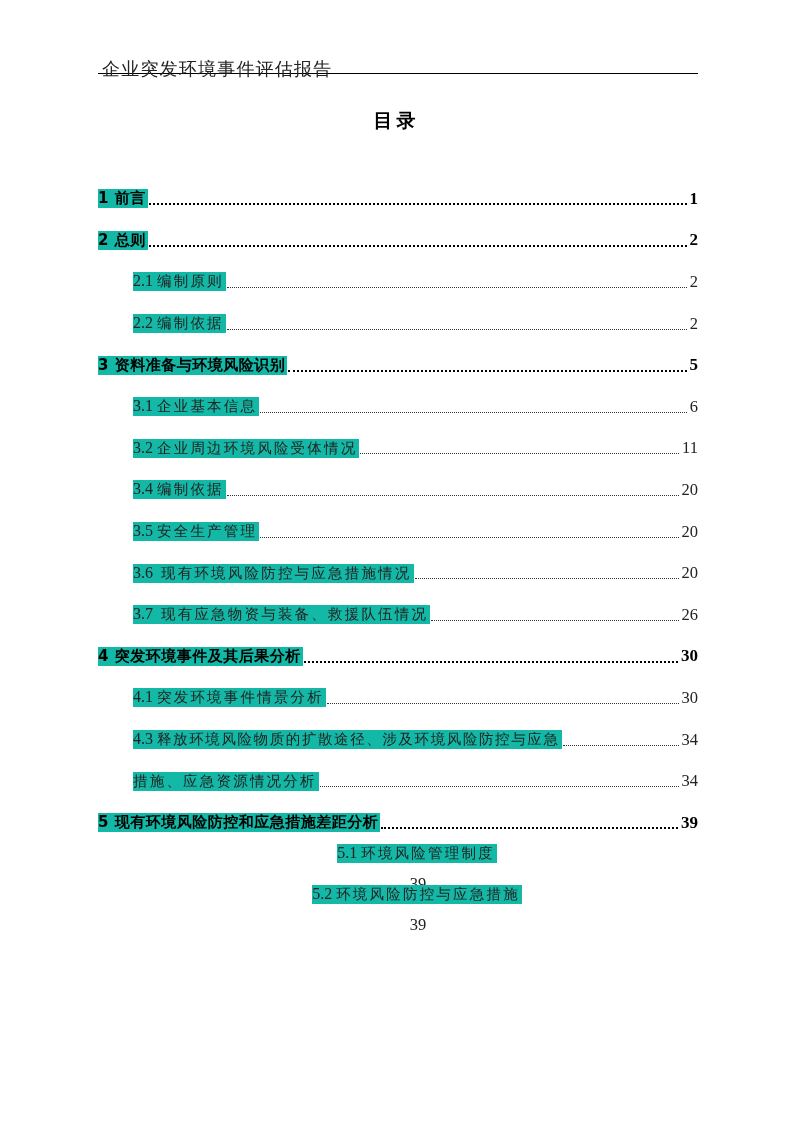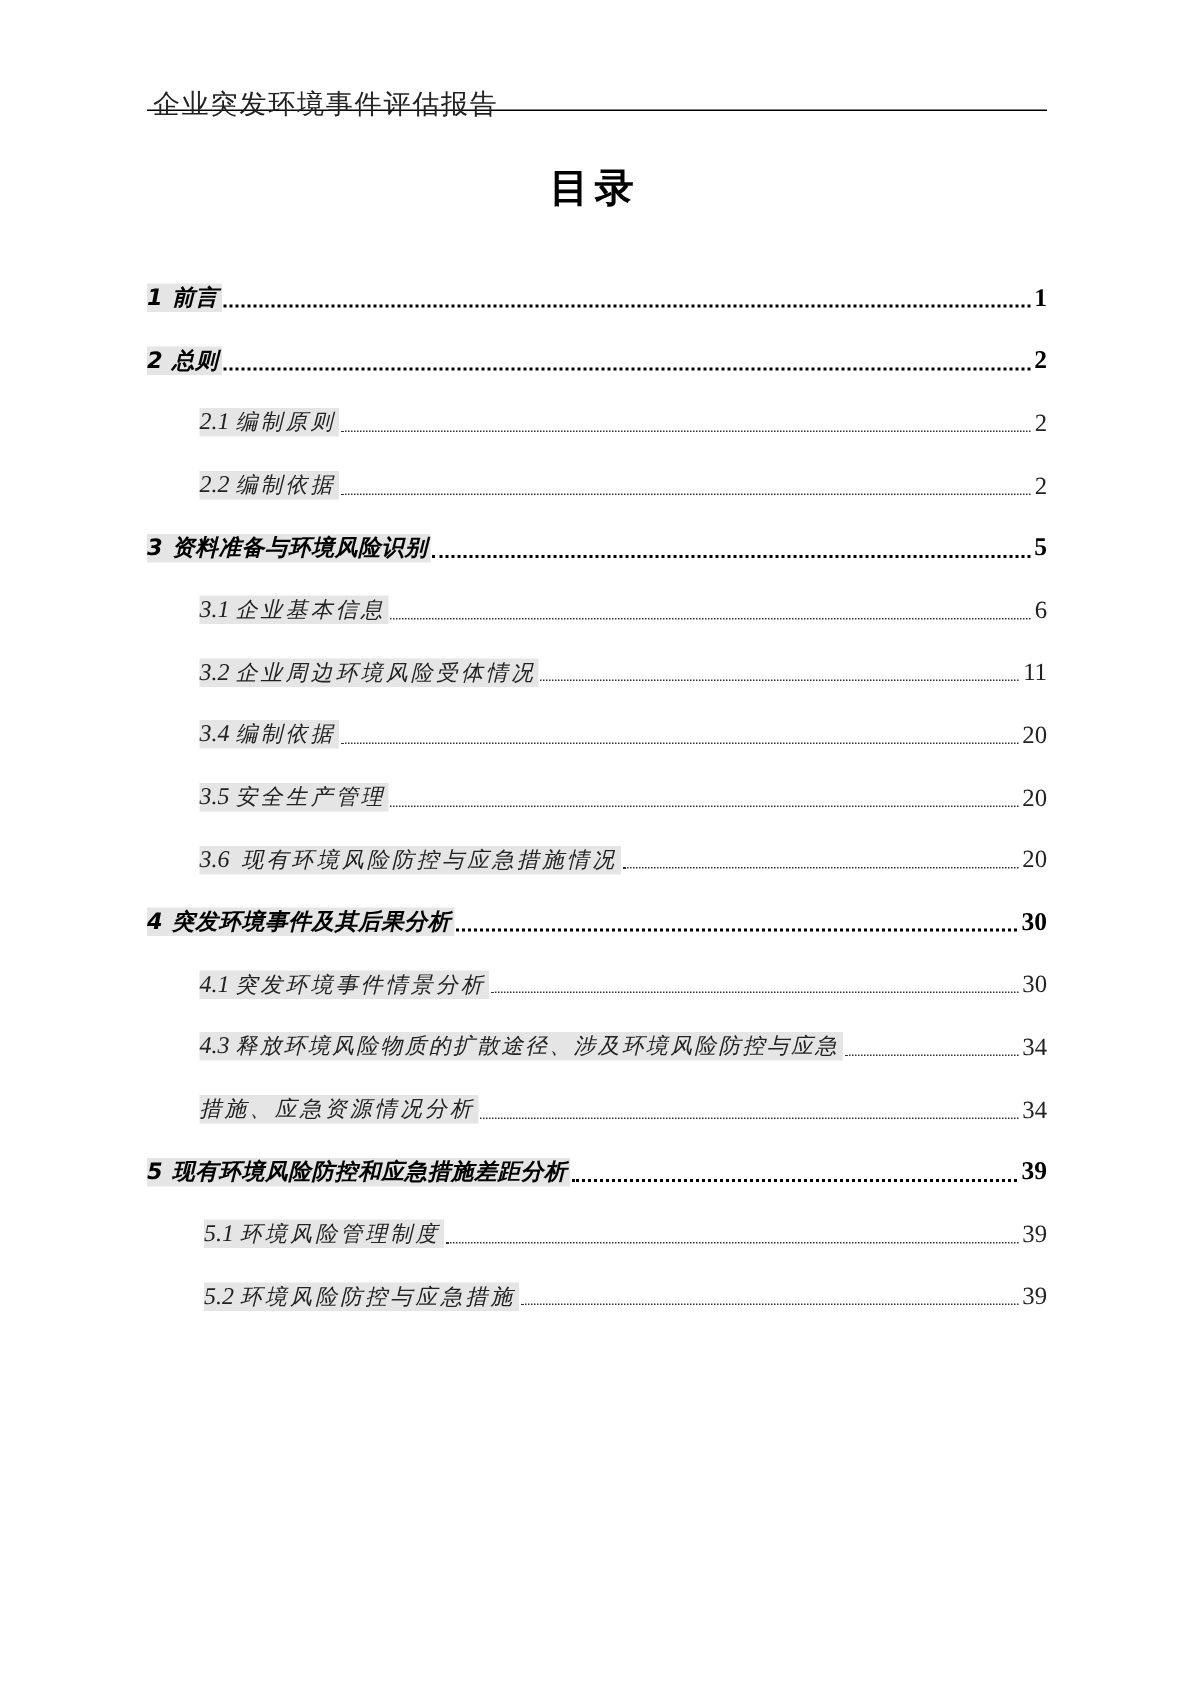--- a/index.html
+++ b/index.html
@@ -3,39 +3,39 @@
 <meta charset="utf-8">
 <style>
   html, body { margin: 0; padding: 0; background: #ffffff; }
   body { width: 793px; height: 1122px; position: relative; overflow: hidden;
          font-family: "Liberation Serif", "DejaVu Serif", serif; color: #000; }
   .page-header { position: absolute; left: 98px; top: 56px; width: 600px;
                  border-bottom: 1.3px solid #000; height: 17px; }
   .page-header span { position: absolute; left: 4px; top: 1px; font-size: 18px;
                       letter-spacing: 1.2px; color: #222; font-family: "DejaVu Serif", serif; }
   .toc-title { position: absolute; top: 108px; left: 0; width: 793px; text-align: center;
-               font-size: 26px; font-weight: bold; letter-spacing: 4px;
+               font-size: 19px; font-weight: bold; letter-spacing: 4px;
                font-family: "DejaVu Sans", sans-serif; }
   .toc { position: absolute; left: 98px; top: 178px; width: 600px; }
   .toc-entry { position: relative; height: 41.6px; display: flex; align-items: center; }
-  .toc-entry .label { white-space: nowrap; background: #e5e5e5; padding-right: 2px; z-index: 1; font-style: italic; }
+  .toc-entry .label { white-space: nowrap; background: #14b8a6; padding-right: 2px; z-index: 1; }
   .toc-entry .page { white-space: nowrap; background: #fff; padding-left: 2px; z-index: 1; }
   .toc-entry .leader { flex: 1; height: 1px; margin: 0 1px;
                        align-self: center; margin-top: 10px;
                        border-bottom: 2px dotted #000; }
   .lvl1 { font-size: 16px; font-weight: bold; }
   .lvl1 .label { font-family: "DejaVu Sans", sans-serif; font-size: 15px; letter-spacing: 0.5px; }
   .lvl1 .page { font-family: "Liberation Serif", serif; font-size: 17px; }
   .lvl1 .leader { border-bottom: 2.2px dotted #000; }
   .lvl2 { font-size: 16px; font-weight: normal; padding-left: 35px; }
   .lvl2 .label { font-family: "DejaVu Serif", serif; font-size: 14.5px; letter-spacing: 2.2px; color: #222; }
   .lvl2 .label .num { font-family: "Liberation Serif", serif; font-size: 16px; letter-spacing: 0; }
   .lvl2 .page { font-family: "Liberation Serif", serif; font-size: 16.5px; color: #222; }
   .lvl2 .leader { border-bottom: 1.3px dotted #333; }
-  .lvl2b { padding-left: 38px; }
+  .lvl2b { padding-left: 38px; flex-direction: column; }
 </style>
 </head>
 <body>
 
 <div class="page-header">
   <span>企业突发环境事件评估报告</span>
 </div>
 
 <div class="toc-title">目录</div>
 
@@ -83,20 +83,25 @@
   <div class="toc-entry lvl2">
     <span class="label"><span class="num">3.5 </span><span>安全生产管理</span></span>
     <span class="leader"></span>
     <span class="page">20</span>
   </div>
   <div class="toc-entry lvl2">
     <span class="label"><span class="num" style="white-space:pre">3.6  </span><span>现有环境风险防控与应急措施情况</span></span>
     <span class="leader"></span>
     <span class="page">20</span>
   </div>
+  <div class="toc-entry lvl2">
+    <span class="label"><span class="num" style="white-space:pre">3.7  </span><span>现有应急物资与装备、救援队伍情况</span></span>
+    <span class="leader"></span>
+    <span class="page">26</span>
+  </div>
   <div class="toc-entry lvl1">
     <span class="label"><span style="white-space:pre">4 </span><span>突发环境事件及其后果分析</span></span>
     <span class="leader"></span>
     <span class="page">30</span>
   </div>
   <div class="toc-entry lvl2">
     <span class="label"><span class="num">4.1 </span><span>突发环境事件情景分析</span></span>
     <span class="leader"></span>
     <span class="page">30</span>
   </div>

